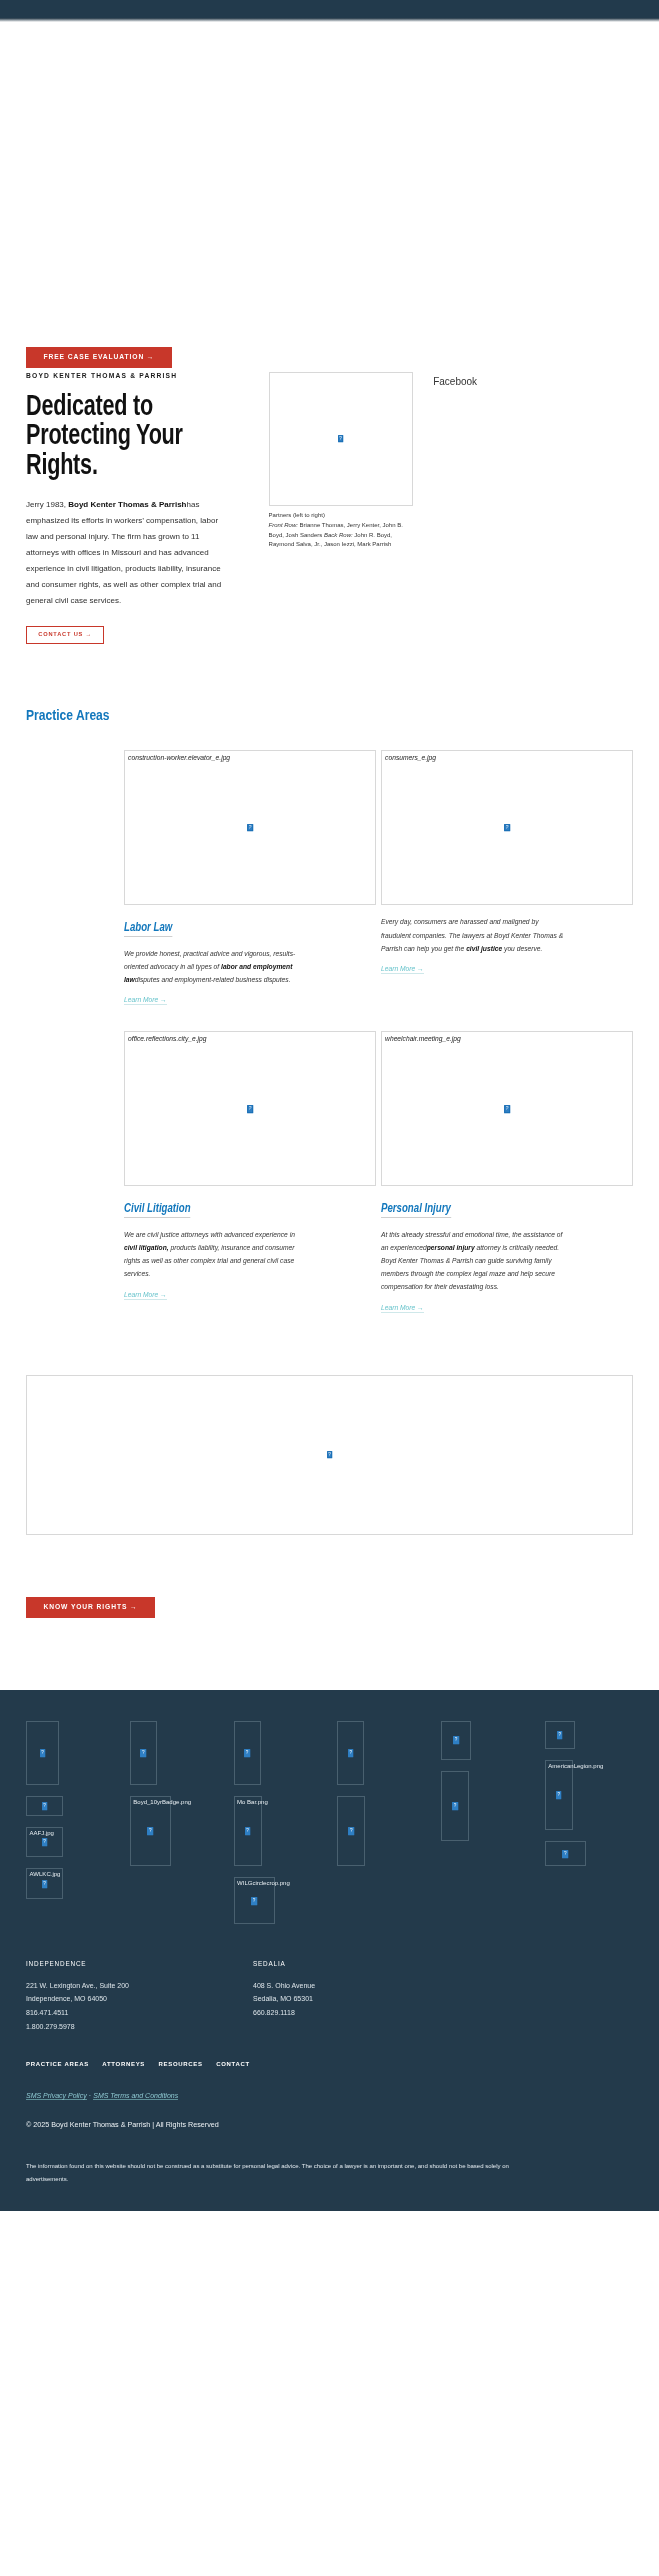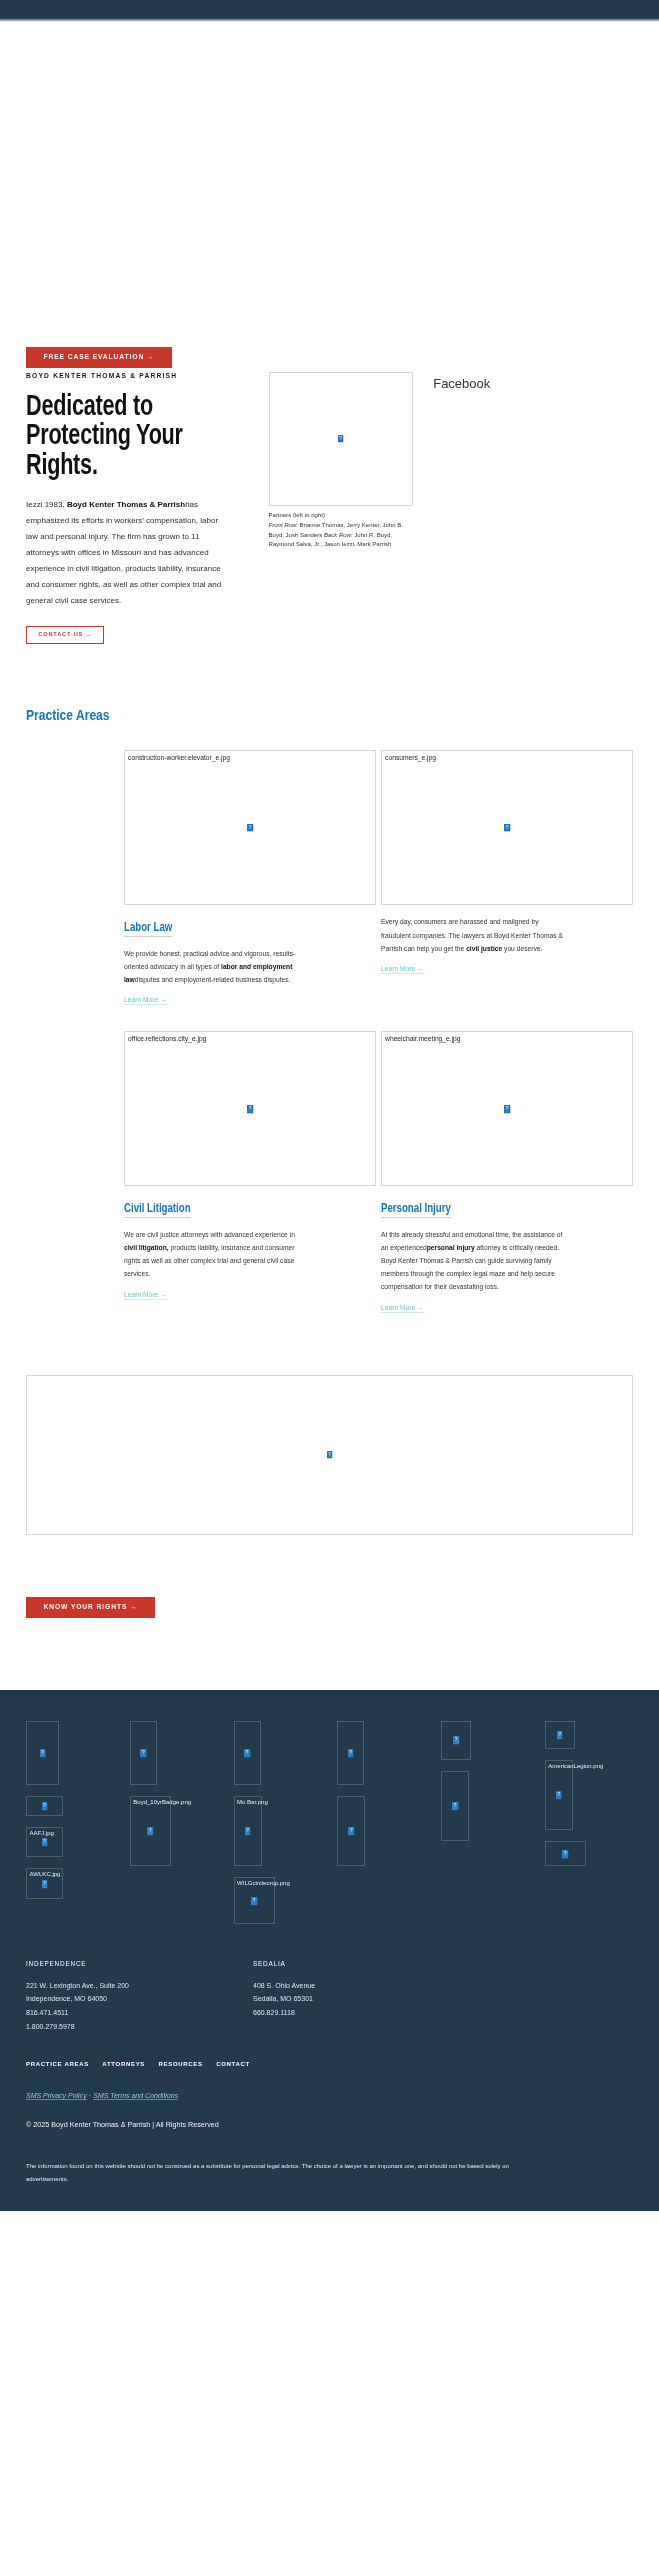--- a/index.html
+++ b/index.html
@@ -133,21 +133,21 @@
   .caption {
     font-size: 6px;
     line-height: 1.65;
     color: #333;
     margin-top: 5.2px;
     max-width: 144px;
   }
   .caption i { font-style: italic; }
   .about-right { flex: 1; padding-top: 4.1px; }
   .fb-label {
-    font-size: 13px;
+    font-size: 10px;
     color: #333;
   }
 
   
   .practice {
     padding: 62px 26px 31px 26px;
   }
   h2.section-title {
     font-family: "Liberation Sans Narrow", "Liberation Sans", sans-serif;
     font-weight: bold;
@@ -157,20 +157,21 @@
     letter-spacing: 0px;
     transform: scaleX(0.78);
     transform-origin: left center;
     width: 128%;
   }
   .pa-grid {
     display: grid;
     grid-template-columns: 1fr 1fr;
     gap: 26px 5px;
     padding-left: 98px;
+    font-style: italic;
   }
   .pa-card { }
   .pa-img {
     width: 100%;
     height: 155px;
   }
   h3.pa-title {
     font-family: "Liberation Sans Narrow", "Liberation Sans", sans-serif;
     font-weight: bold;
     font-size: 12.4px;
@@ -271,21 +272,21 @@
   <div class="hero-cta-wrap">
     <button class="btn-solid">FREE CASE EVALUATION →</button>
   </div>
 </section>
 
 <section class="about">
   <div class="about-left">
     <div class="eyebrow">BOYD KENTER THOMAS &amp; PARRISH</div>
     <h1 class="display">Dedicated to Protecting Your Rights.</h1>
     <p class="body-copy">
-      <span>Iezzi 1983, </span><b>Boyd Kenter Thomas &amp; Parrish</b><span>has emphasized its efforts in workers’ compensation, labor law and personal injury. The firm has grown to 11 attorneys with offices in Missouri and has advanced experience in civil litigation, products liability, insurance and consumer rights, as well as other complex trial and general civil case services.</span>
+      <span>Jerry 1983, </span><b>Boyd Kenter Thomas &amp; Parrish</b><span>has emphasized its efforts in workers’ compensation, labor law and personal injury. The firm has grown to 11 attorneys with offices in Missouri and has advanced experience in civil litigation, products liability, insurance and consumer rights, as well as other complex trial and general civil case services.</span>
     </p>
     <button class="btn-outline">CONTACT US →</button>
   </div>
 
   <div class="about-mid">
     <div class="img-ph" style="width:144px;height:134px;">
       <span class="fname"></span>
       <span class="brokenicon">?</span>
     </div>
     <div class="caption">

